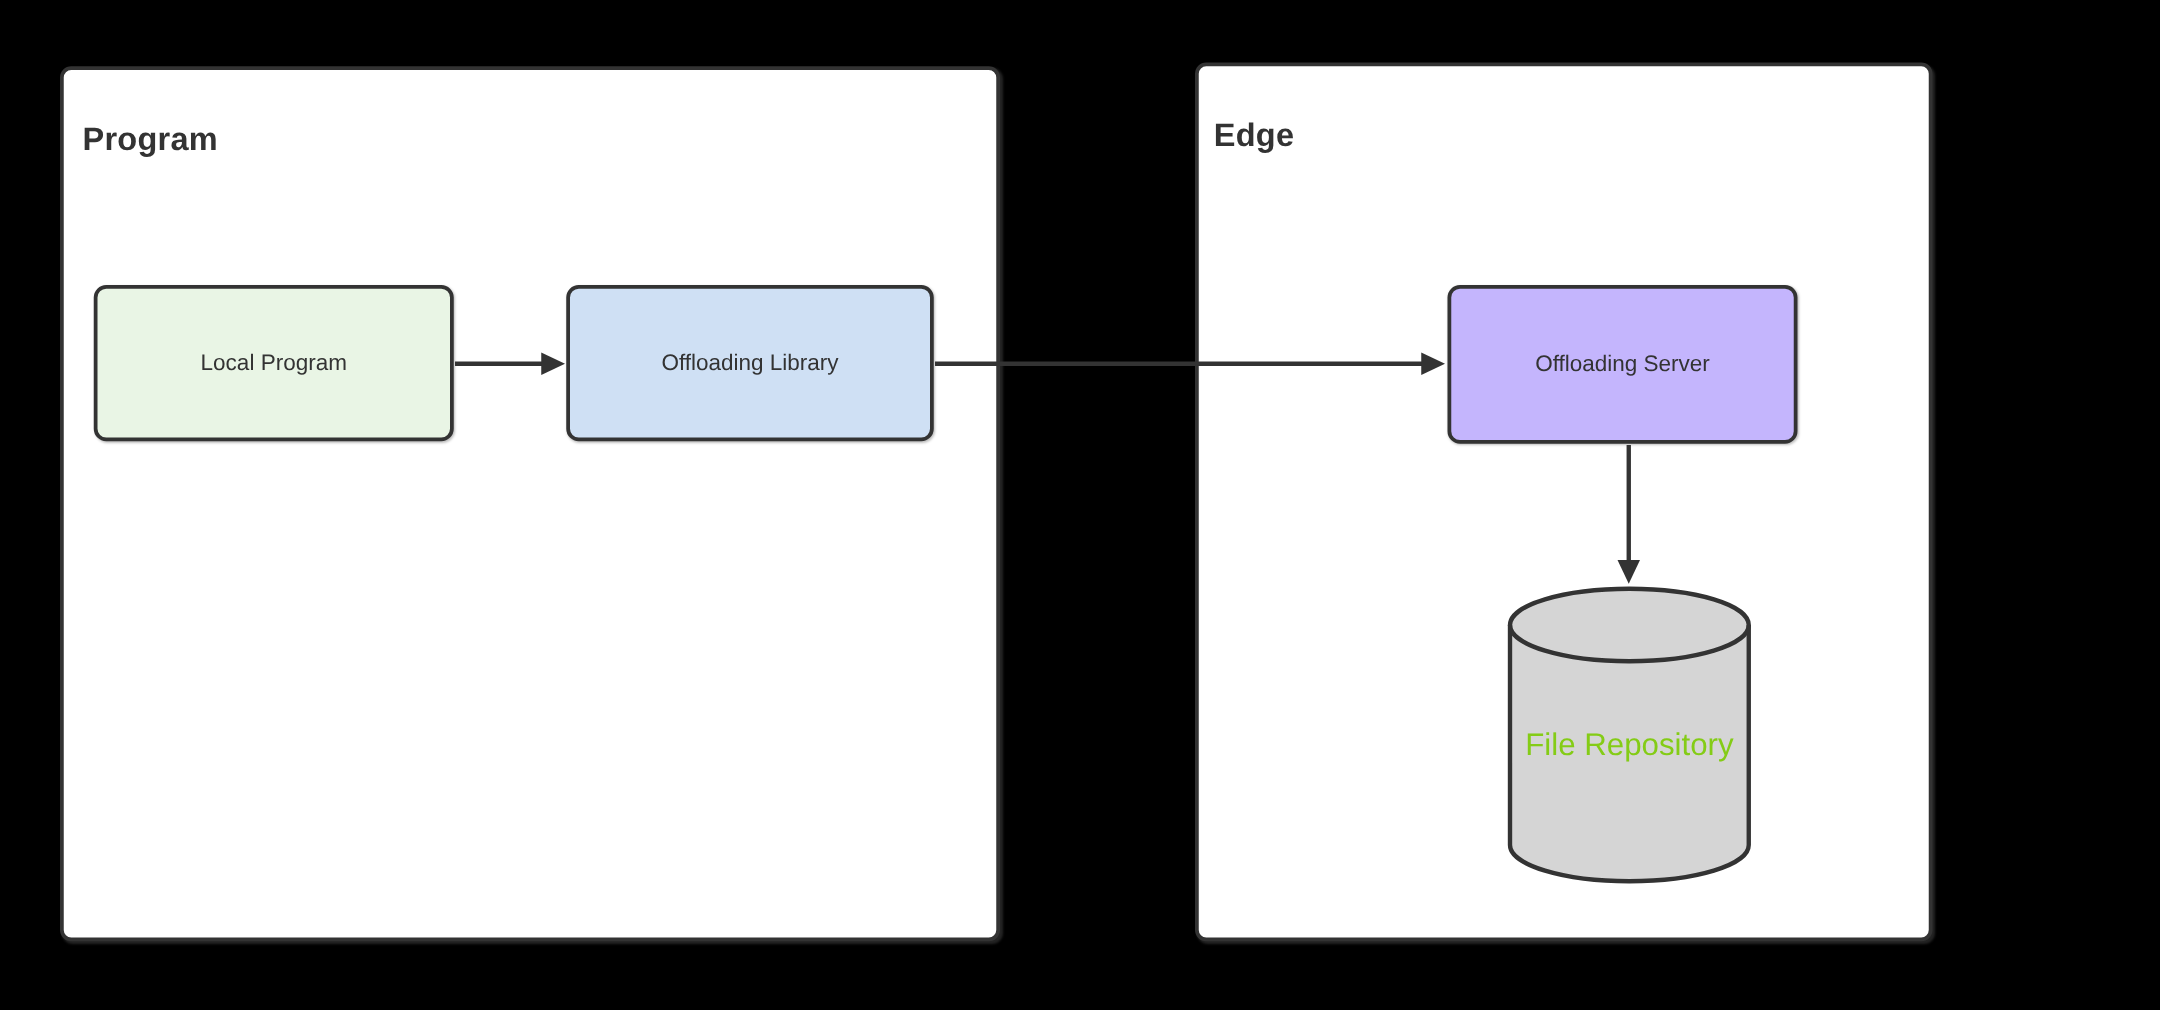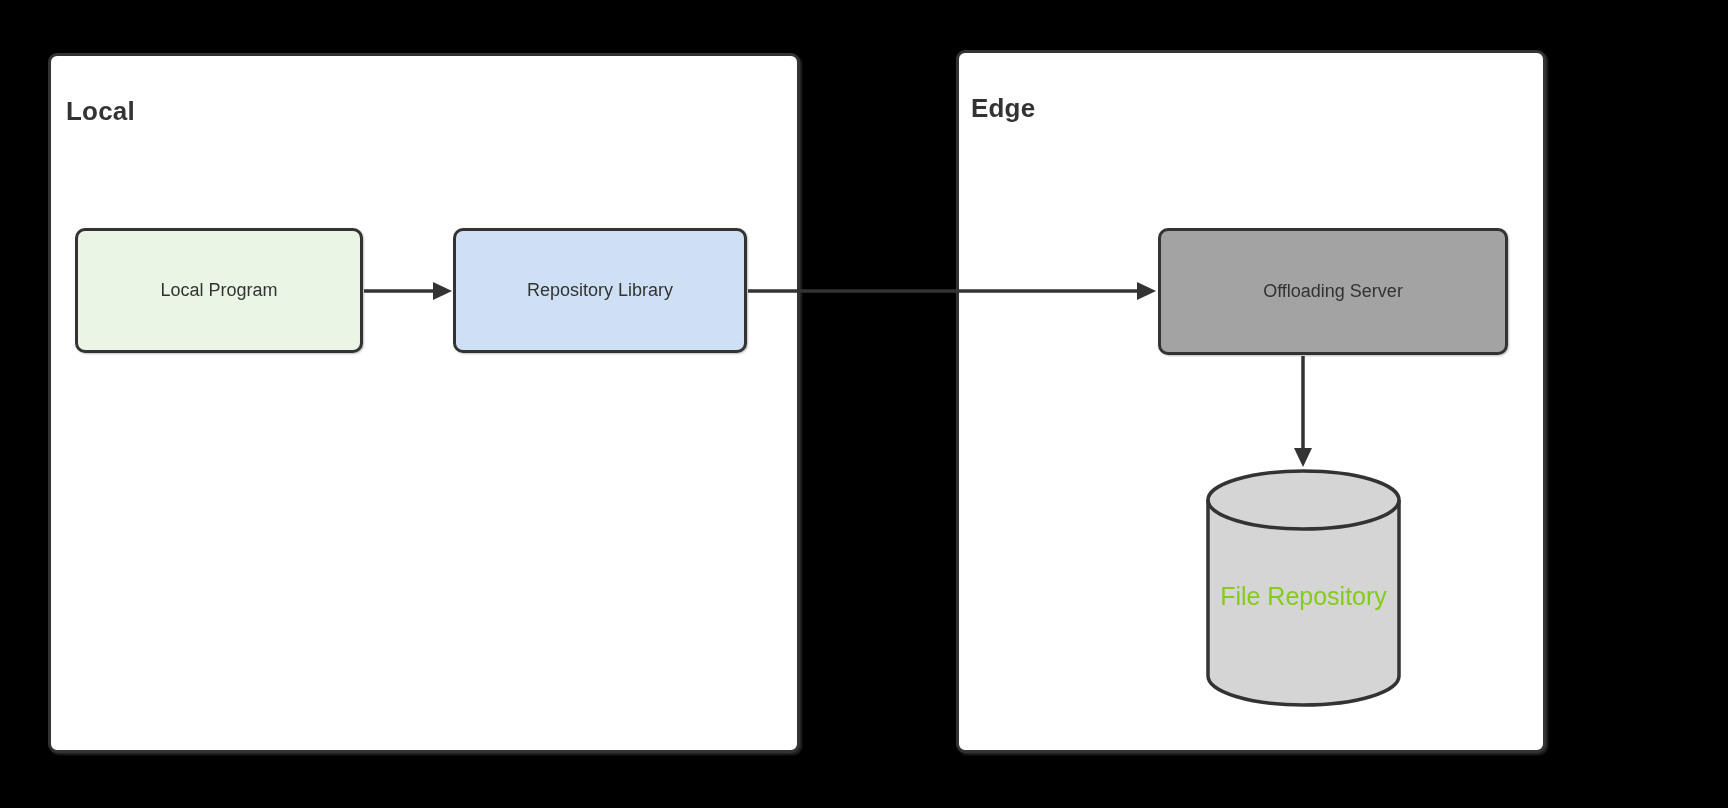--- a/index.html
+++ b/index.html
@@ -40,21 +40,21 @@
     border-radius: 10px;
     display: flex;
     align-items: center;
     justify-content: center;
     font-size: 18px;
     color: #333333;
     box-shadow: 1px 1px 2px rgba(0,0,0,0.25);
   }
   #local-program-node      { left: 75px;   top: 228px; width: 288px; height: 125px; background: #e9f5e5; }
   #offloading-library-node { left: 453px;  top: 228px; width: 294px; height: 125px; background: #cfe0f4; }
-  #offloading-server-node  { left: 1158px; top: 228px; width: 350px; height: 127px; background: #a3a3a3; }
+  #offloading-server-node  { left: 1158px; top: 228px; width: 280px; height: 127px; background: #c4b5fd; }
 
   #file-repository-node {
     position: absolute;
     left: 1204px; top: 468px; width: 199px; height: 240px;
   }
   #file-repository-node svg { display: block; }
   #file-repository-label {
     position: absolute;
     left: 0; top: 112px;
     width: 199px;
@@ -70,33 +70,33 @@
     width: 1728px; height: 808px;
     pointer-events: none;
   }
 </style>
 </head>
 <body>
 
 <div class="canvas">
 
   <div class="container-box" id="client-container">
-    <div class="container-label" id="client-label">Local</div>
+    <div class="container-label" id="client-label">Program</div>
   </div>
 
   <div class="container-box" id="edge-container">
     <div class="container-label" id="edge-label">Edge</div>
   </div>
 
   <div class="node" id="local-program-node">
     <span>Local Program</span>
   </div>
 
   <div class="node" id="offloading-library-node">
-    <span>Repository Library</span>
+    <span>Offloading Library</span>
   </div>
 
   <div class="node" id="offloading-server-node">
     <span>Offloading Server</span>
   </div>
 
   <div id="file-repository-node">
     <svg width="199" height="240" viewBox="0 0 199 240">
       <path d="M 4 32 A 95.5 29 0 0 1 195 32 L 195 208 A 95.5 29 0 0 1 4 208 Z" fill="#d5d5d5" stroke="#333333" stroke-width="3.5"></path>
       <path d="M 4 32 A 95.5 29 0 0 0 195 32" fill="none" stroke="#333333" stroke-width="3.5"></path>

